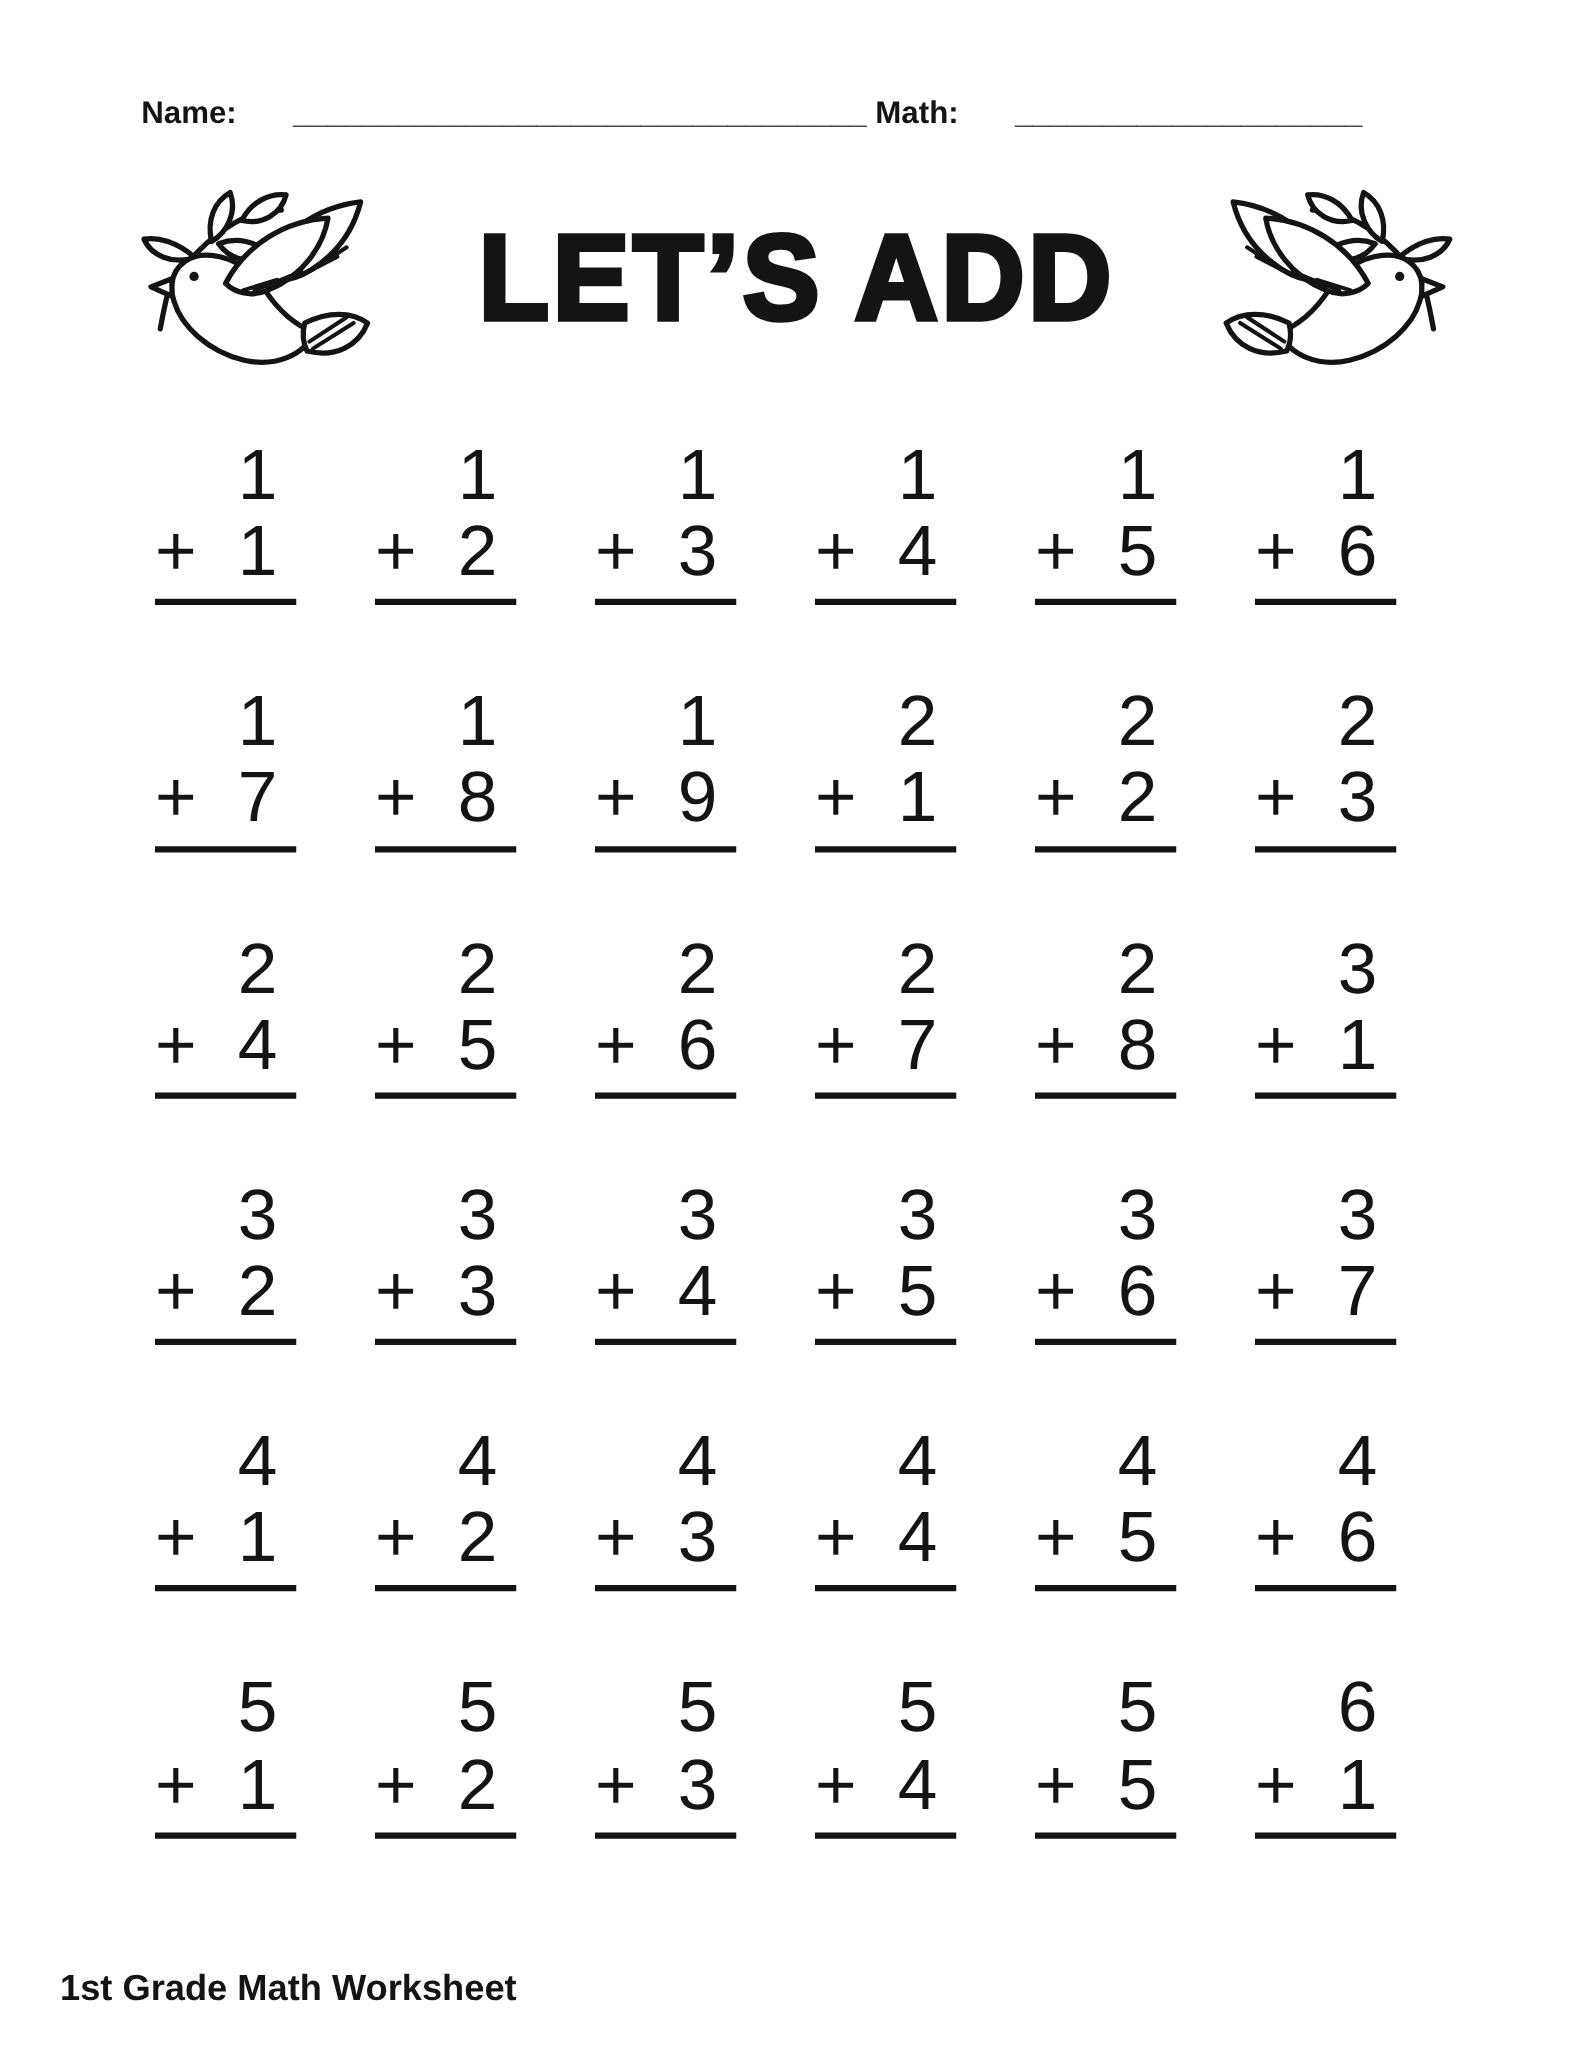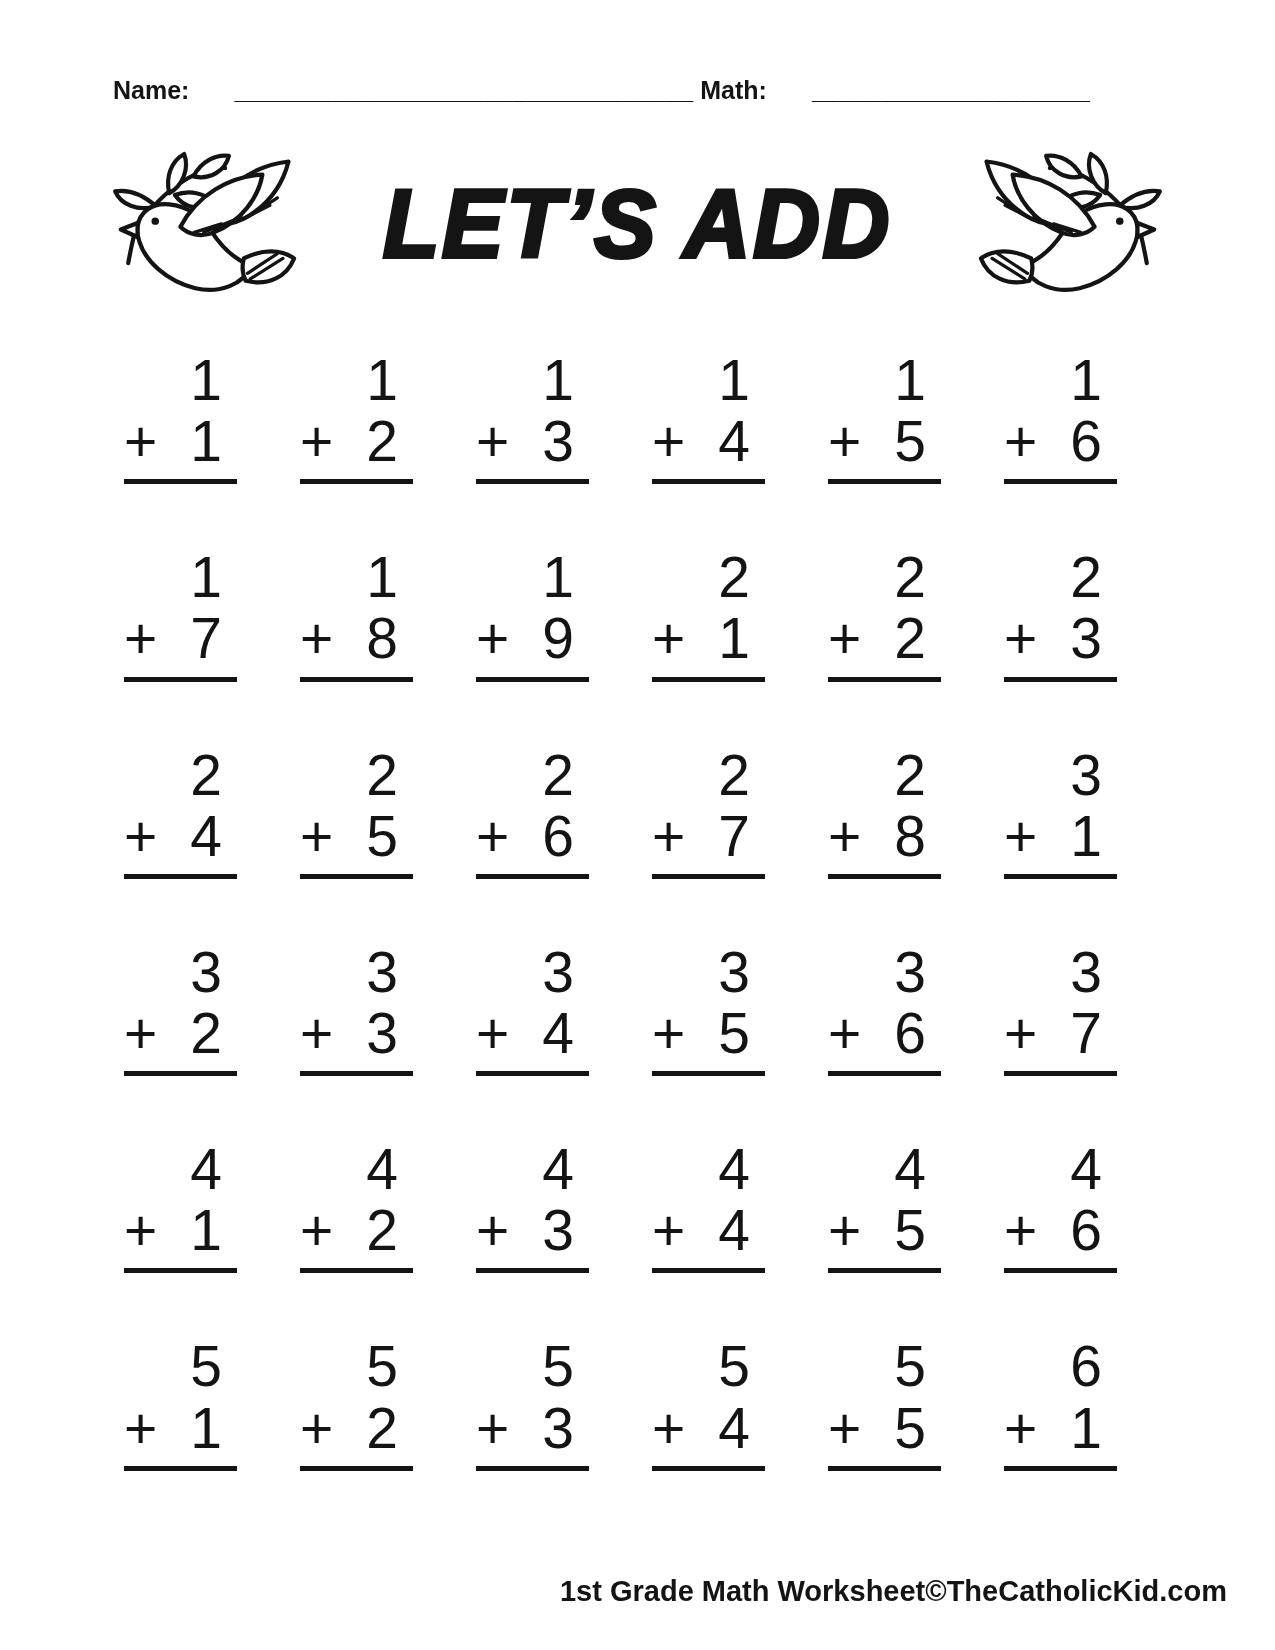--- a/index.html
+++ b/index.html
@@ -17,21 +17,20 @@
     font-weight:bold; font-size:25px; letter-spacing:0px;
   }
   .hdr .pair { display:flex; align-items:flex-end; gap:8px; white-space:nowrap; }
   .hdr .blank { font-weight:bold; letter-spacing:0px;margin-left:37px; }
 
   
   .title-row {
     margin-top:34px; padding:0 104px;
     display:flex; align-items:center; justify-content:space-between;
     height:168px;
-    font-style:italic;
   }
   .dove { width:205px; height:168px; flex:0 0 auto; }
   .dove.flip { transform:scaleX(-1); }
   .worksheet-title {
     font-size:92px; font-weight:bold; letter-spacing:3px;
     -webkit-text-stroke:4px #141414;
     white-space:nowrap; line-height:1;
     transform:scaleY(1.05);
   }
 
@@ -45,21 +44,21 @@
   .p-bottom {
     display:flex; justify-content:space-between; align-items:flex-end;
     font-size:57px; line-height:0.95; margin-top:7px; padding-right:15px;
   }
   .p-bottom .plus { font-size:57px; }
   .answer-line { margin-top:11px; border-bottom:5px solid #141414; height:0; width:100%; }
 
   
   .footer {
     position:absolute; left:0; right:0; bottom:42px;
-    display:flex; justify-content:flex-end; padding:0 48px;
+    display:flex; justify-content:flex-start; padding:0 48px;
     font-weight:bold; font-size:29px;
   }
 </style>
 </head>
 <body>
 
 <svg width="0" height="0" style="position:absolute">
   <defs>
     <g id="dove" fill="#ffffff" stroke="#141414" stroke-width="4.5" stroke-linecap="round" stroke-linejoin="round">
 
@@ -419,16 +418,15 @@
             <span>1</span>
           </div>
         <div class="answer-line"></div>
       </div>
     </div>
 
   </div>
 
   <div class="footer">
     <span>1st Grade Math Worksheet</span>
-    <span>©TheCatholicKid.com</span>
   </div>
 
 </div>
 
 </body></html>

